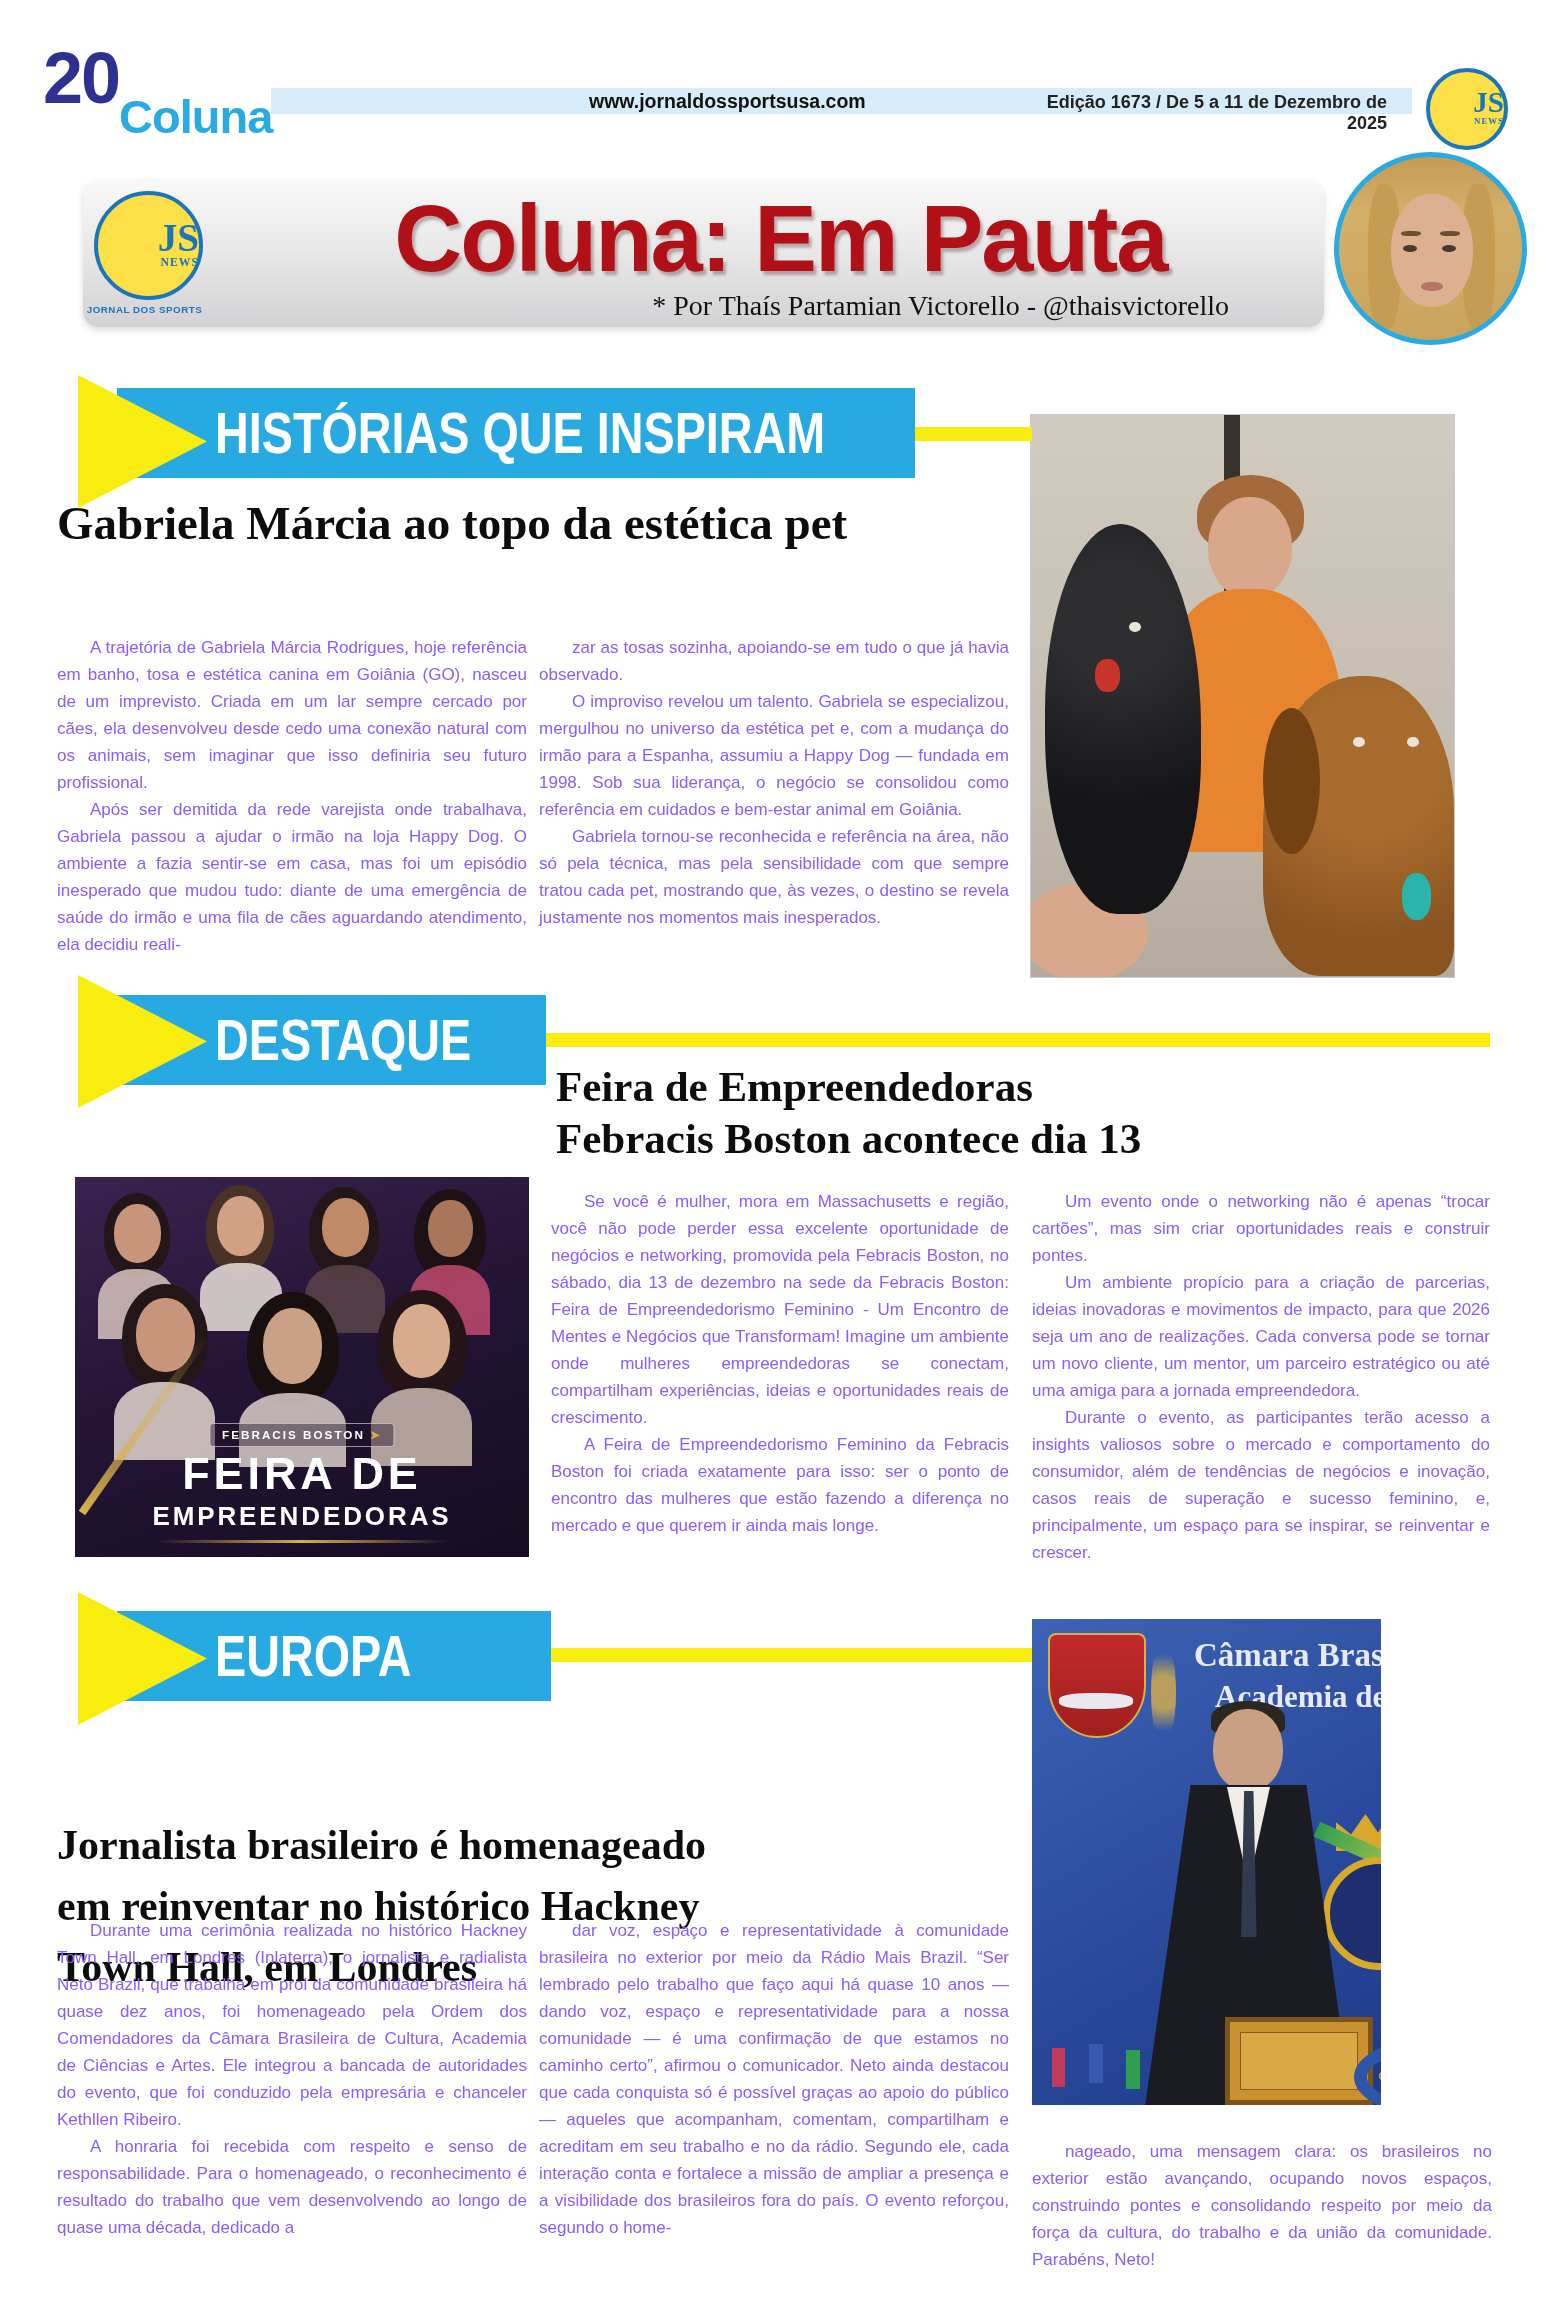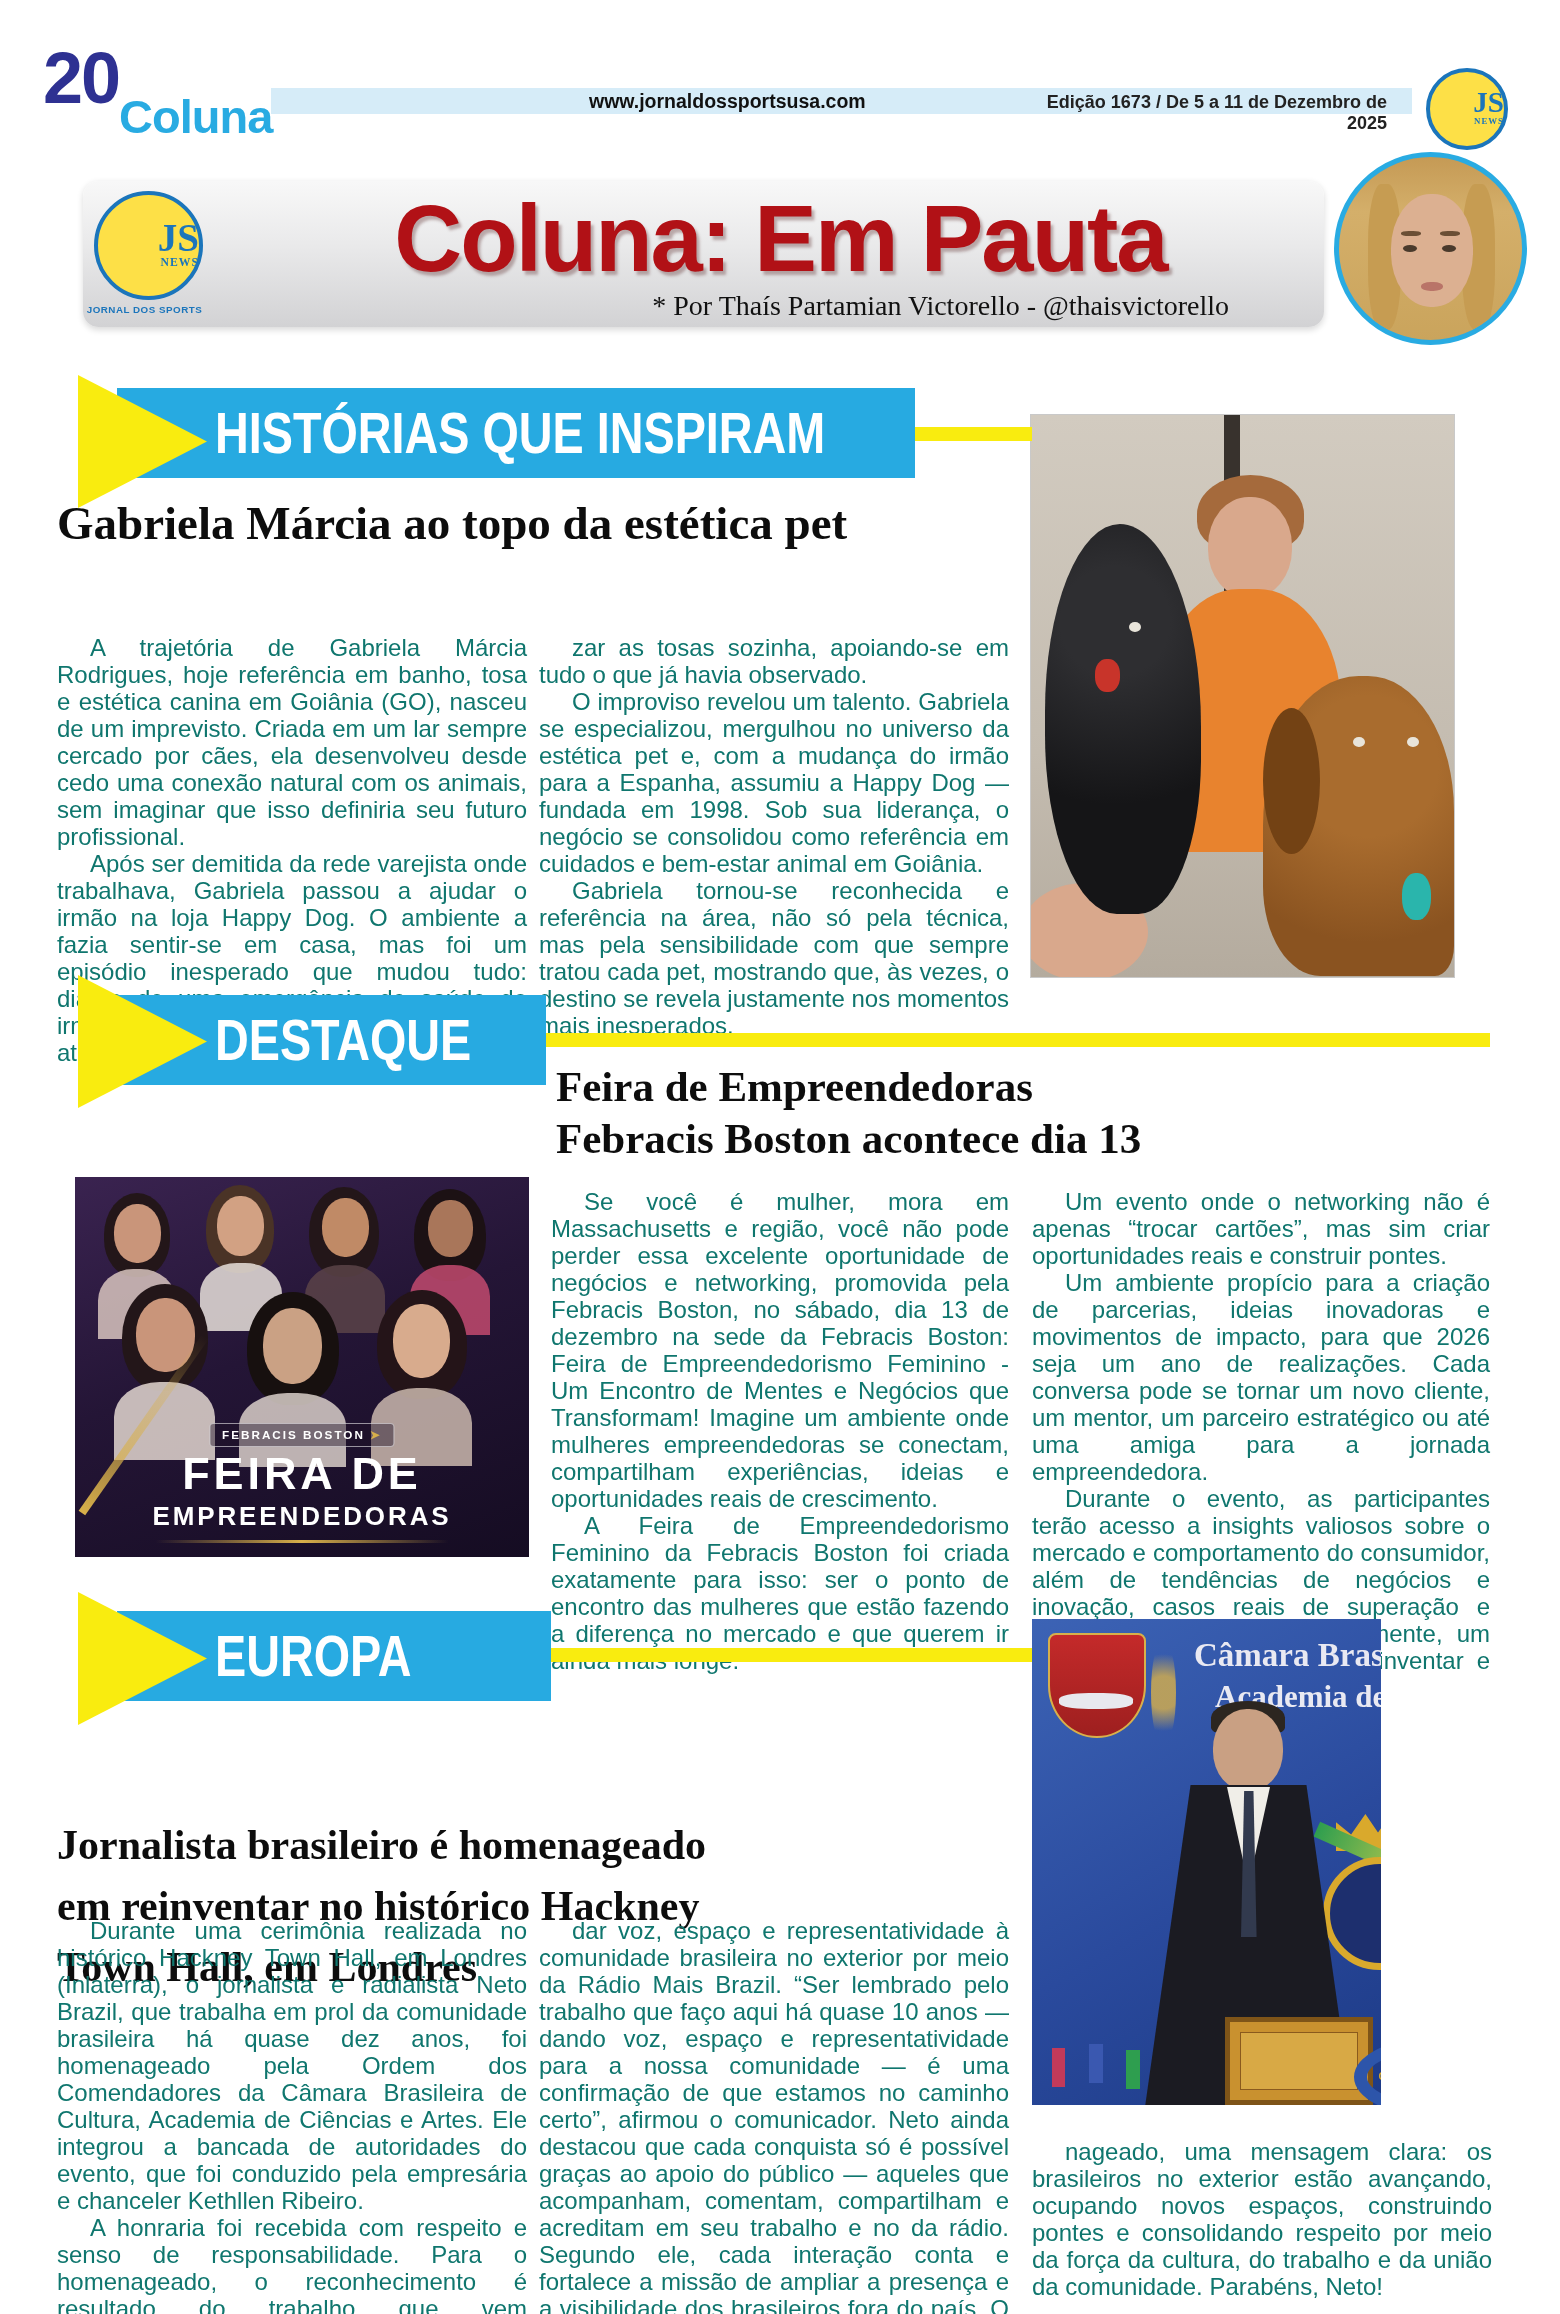--- a/index.html
+++ b/index.html
@@ -38,21 +38,21 @@
 
   
   .arrow{width:129px;height:133px;background:#f9ec0f;clip-path:polygon(0 0,100% 50%,0 100%);z-index:3;}
   .sec-banner{background:#27aae1;z-index:2;}
   .sec-banner .label{position:absolute;left:98px;top:50%;transform:translateY(-50%) scaleX(0.82);
     transform-origin:left center;color:#fff;font-weight:900;font-size:57px;white-space:nowrap;letter-spacing:0;}
   .yline{height:13.7px;background:#f9ec0f;z-index:1;}
 
   
   .headline{font-family:"Liberation Serif",serif;font-weight:bold;color:#0d0d0d;letter-spacing:0;}
-  .body-col{font-size:24px;line-height:27px;text-align:justify;color:#0f766e;}
+  .body-col{font-size:17px;line-height:27px;text-align:justify;color:#8b5cf6;}
   .body-col p{margin:0;text-indent:33px;}
 
   
   .photo1{left:1030px;top:414px;width:423px;height:562px;overflow:hidden;border:1px solid #c9c9c9;
     background:linear-gradient(180deg,#d2cbc0 0%,#c4bcb0 60%,#b4ab9e 100%);}
   .p1-pole{position:absolute;left:193px;top:0;width:15.6px;height:322px;background:#38322d;}
   .p1-hair{position:absolute;left:166px;top:60px;width:107px;height:78px;border-radius:50% 50% 40% 40%;background:#a56a3c;}
   .p1-face{position:absolute;left:177px;top:82px;width:84px;height:101px;border-radius:48%;background:#d9a88c;}
   .p1-torso{position:absolute;left:125px;top:174px;width:185px;height:263px;border-radius:45% 45% 8% 8%;background:#e8832e;}
   .p1-neck{position:absolute;left:198px;top:166px;width:43px;height:29px;background:#d9a88c;border-radius:30%;}

